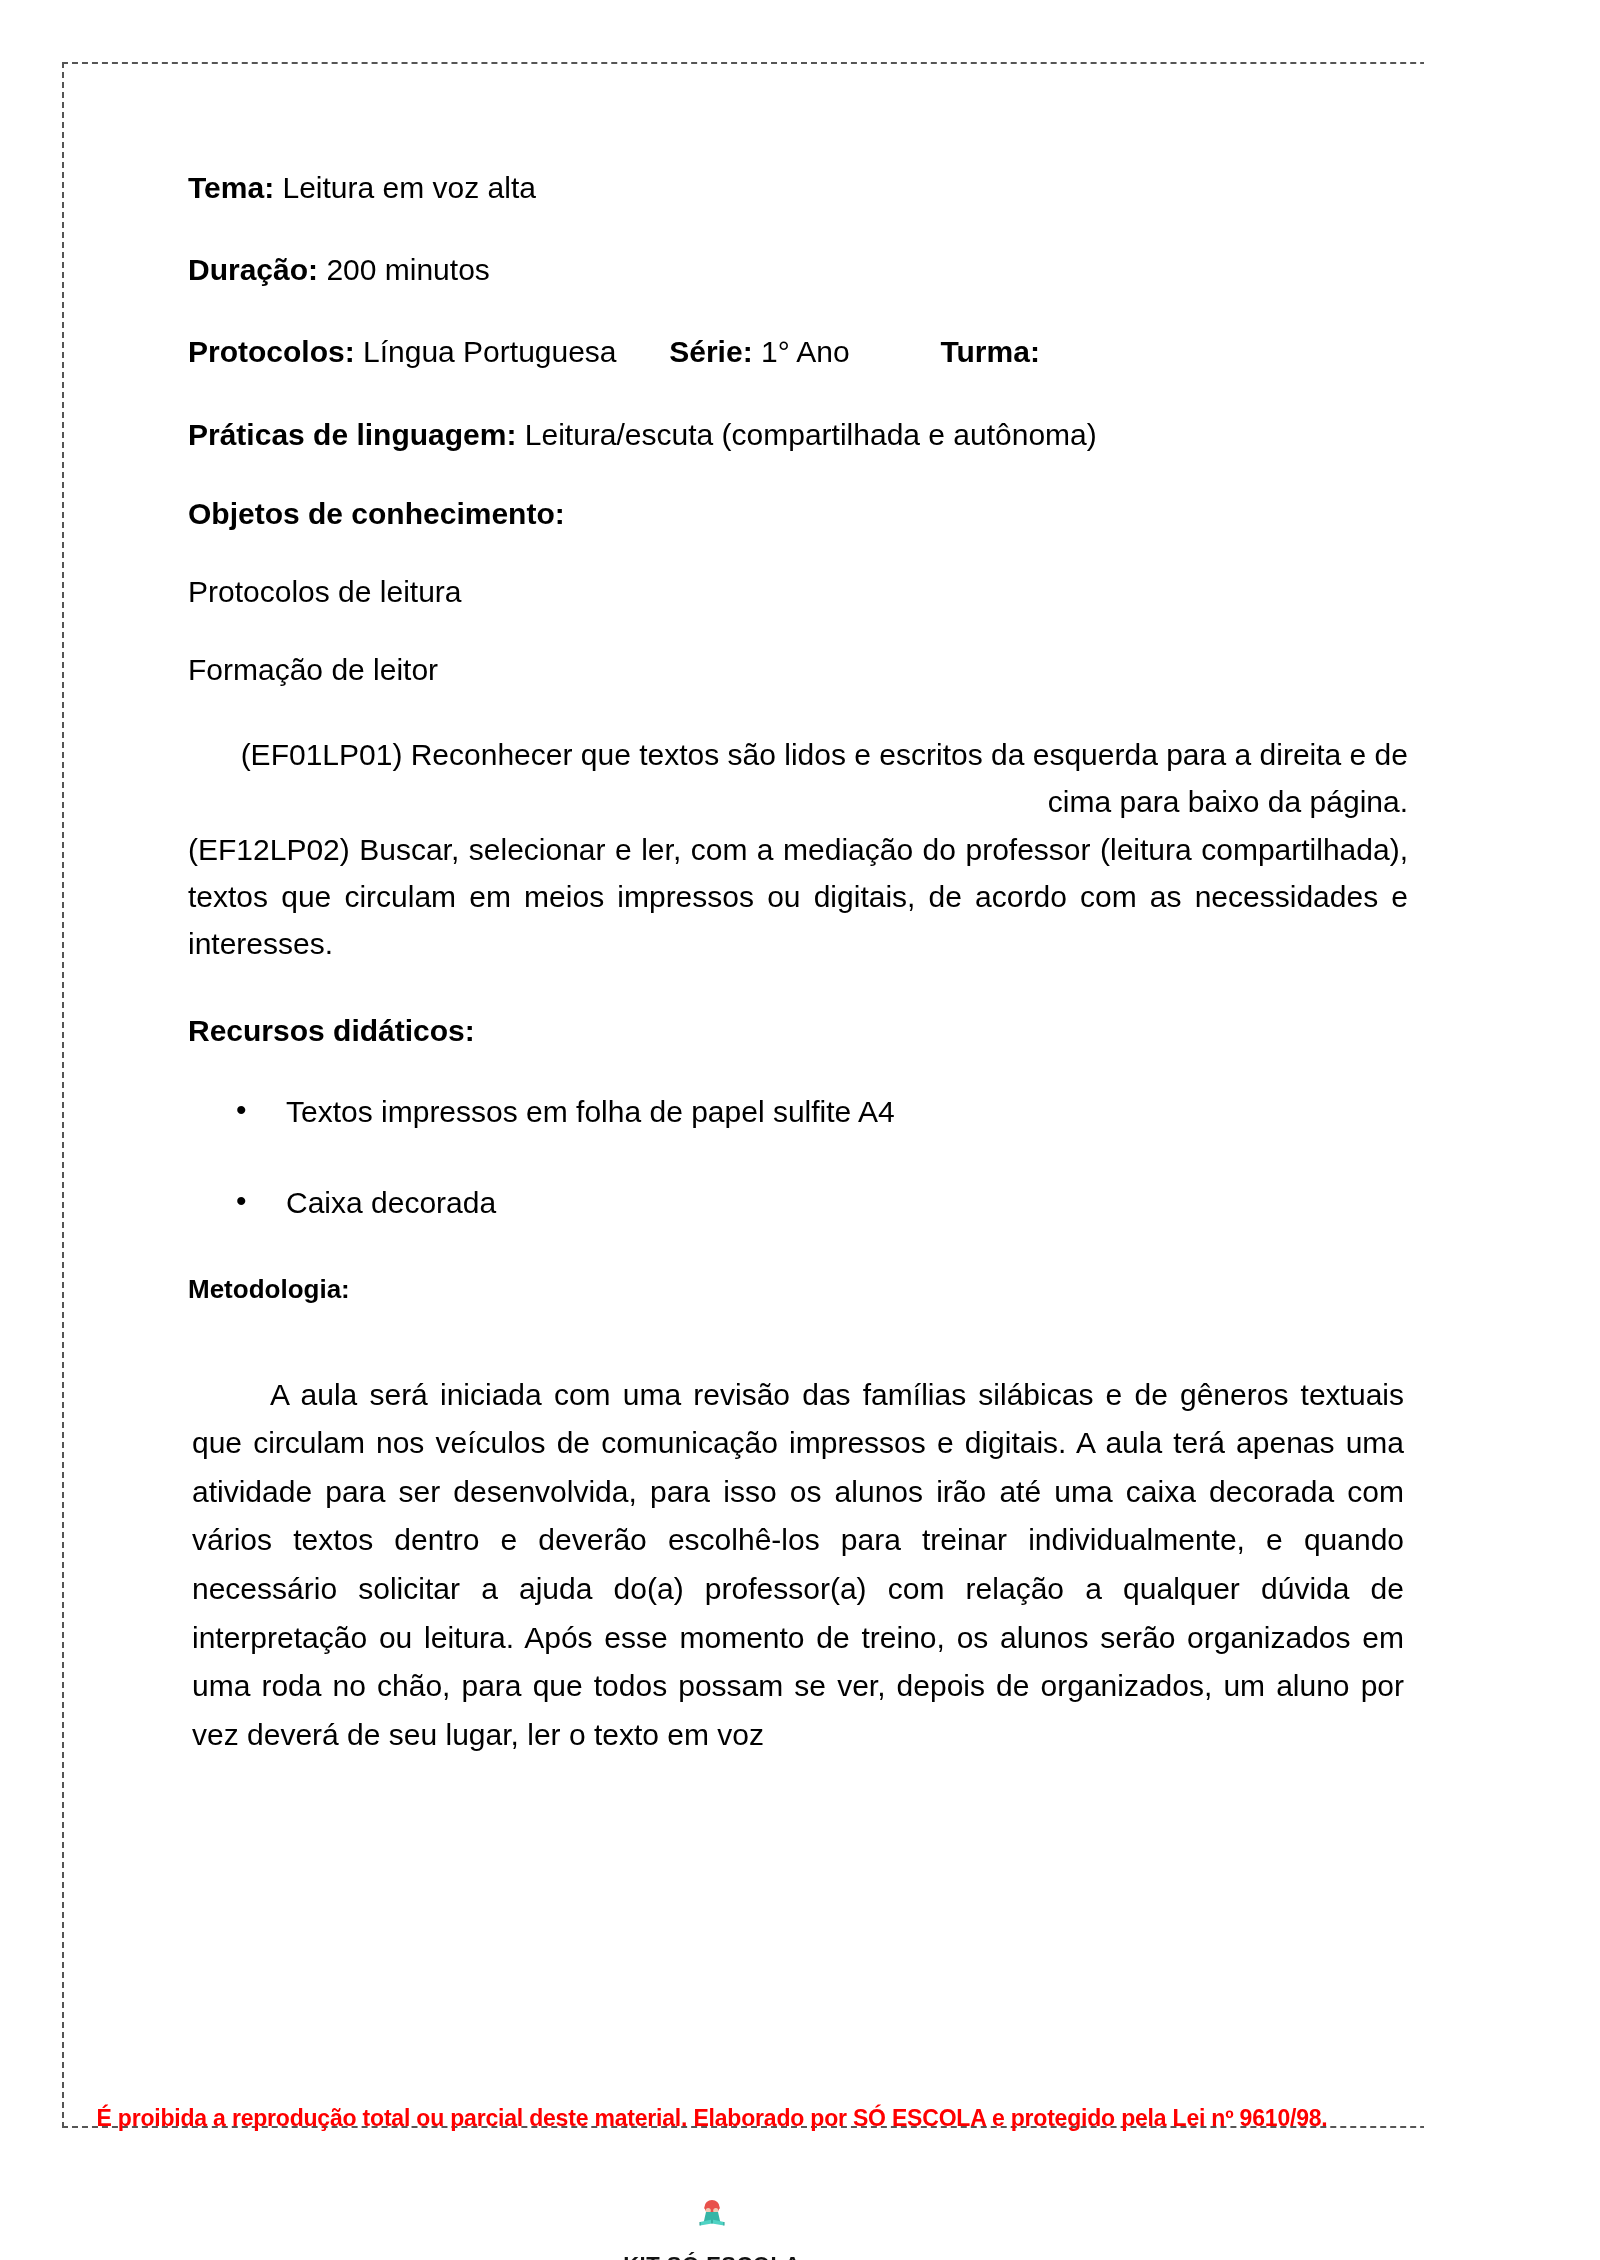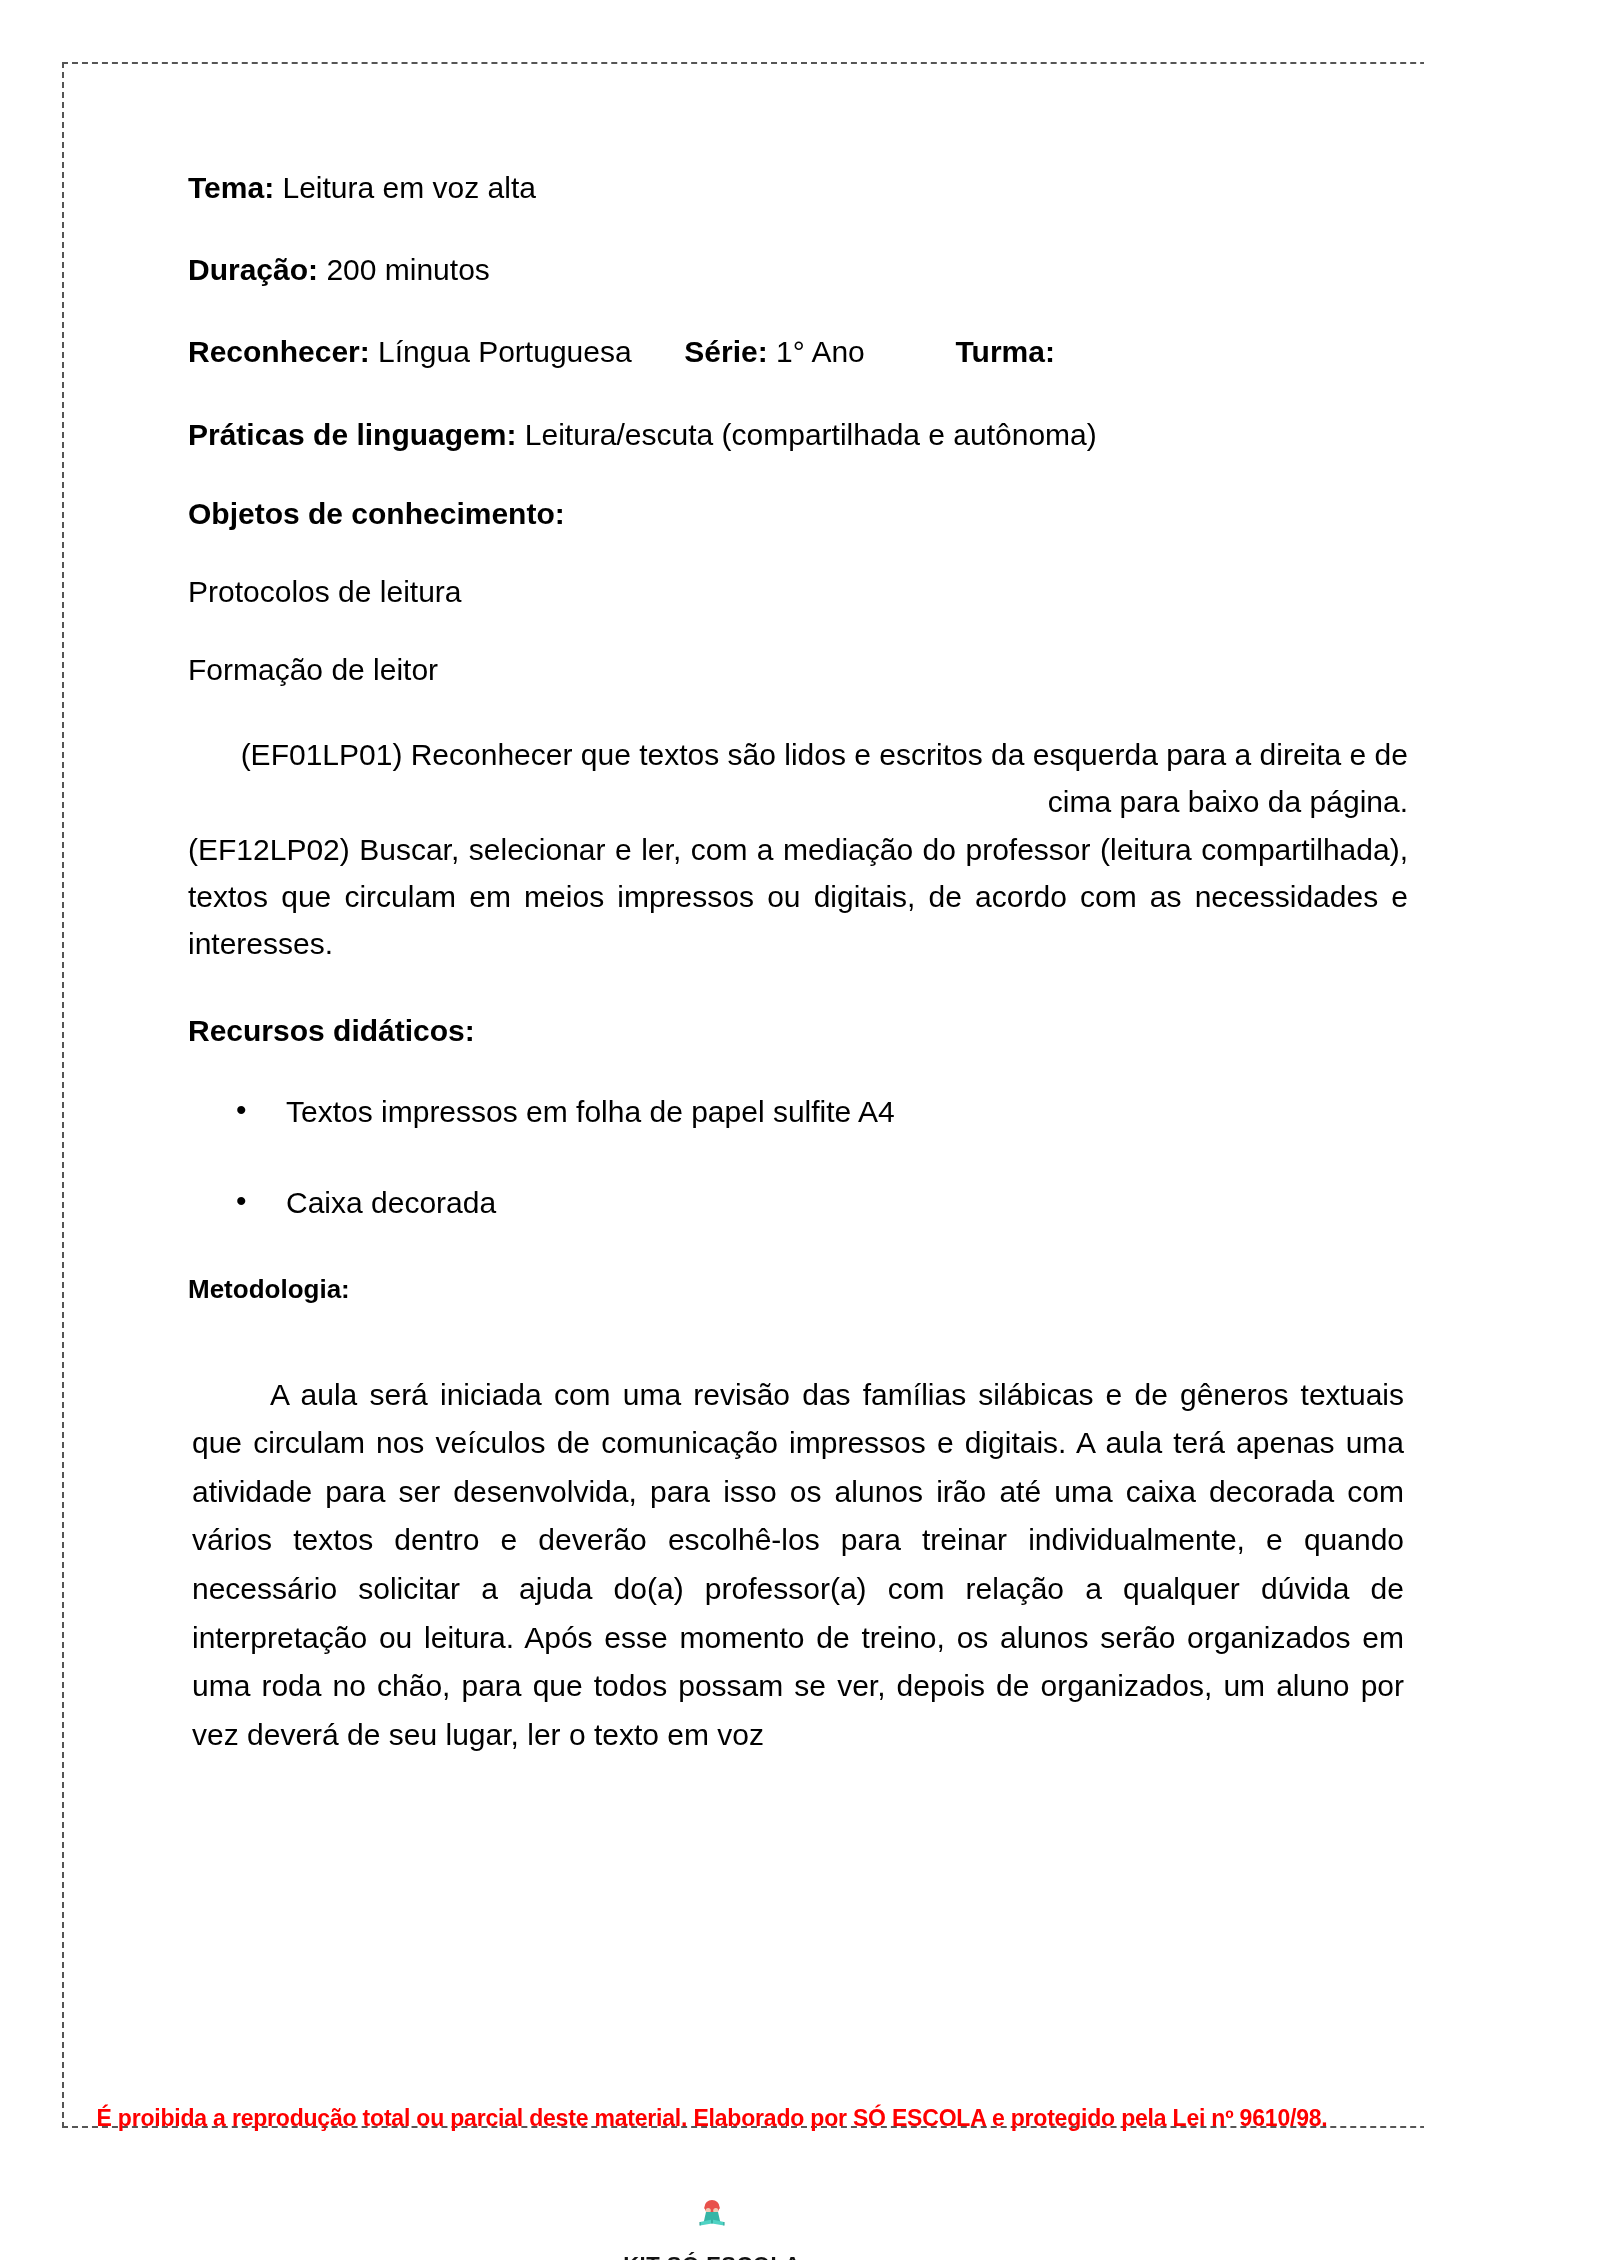--- a/index.html
+++ b/index.html
@@ -158,21 +158,21 @@
       <span class="lbl">Tema:</span>
       <span>Leitura em voz alta</span>
     </p>
 
     <p class="line">
       <span class="lbl">Duração:</span>
       <span>200 minutos</span>
     </p>
 
     <p class="line">
-      <span class="lbl">Reconhecer:</span>
+      <span class="lbl">Protocolos:</span>
       <span>Língua Portuguesa</span>
       <span class="gap-md"></span>
       <span class="lbl">Série:</span>
       <span>1° Ano</span>
       <span class="gap-lg"></span>
       <span class="lbl">Turma:</span>
       <span></span>
     </p>
 
     <p class="line">

